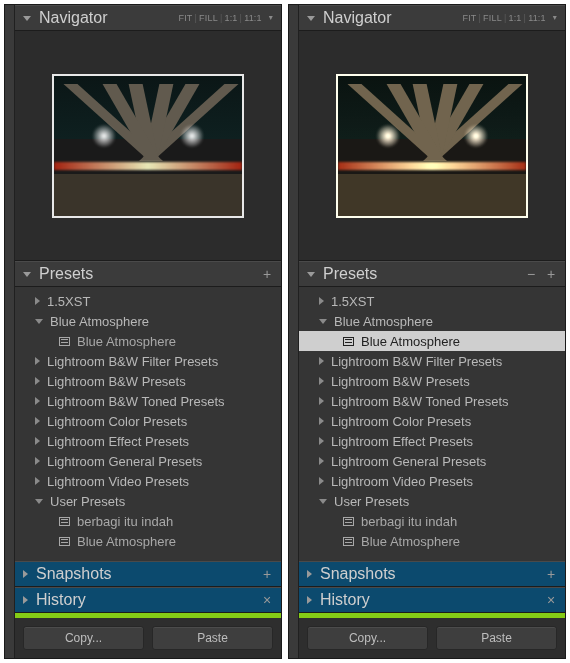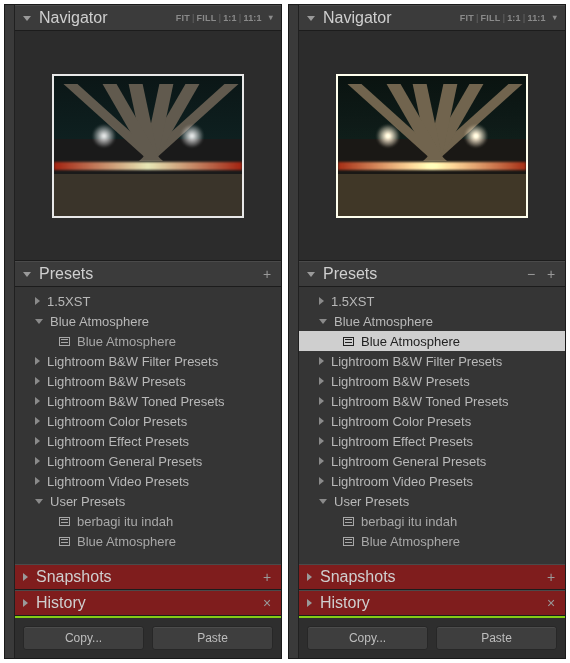--- a/index.html
+++ b/index.html
@@ -30,42 +30,42 @@
 
   .section-header {
     display: flex;
     align-items: center;
     padding: 4px 8px;
     background: #3b3b3b;
     border-top: 1px solid #4a4a4a;
     border-bottom: 1px solid #1c1c1c;
     height: 26px;
   }
-  .section-header.sub { background: #7f1d1d; justify-content: space-between; }
+  .section-header.sub { background: #0c4a6e; justify-content: space-between; }
   .disclosure {
     width: 0; height: 0;
     margin-right: 8px;
     border-top: 5px solid #9a9a9a;
     border-left: 4px solid transparent;
     border-right: 4px solid transparent;
     display: inline-block;
   }
   .disclosure.right {
     border-left: 5px solid #9a9a9a;
     border-top: 4px solid transparent;
     border-bottom: 4px solid transparent;
     border-right: none;
   }
   .section-title {
     font-size: 16px;
     color: #cfcfcf;
     font-weight: 300;
     flex: 1;
   }
-  .nav-btns { display: flex; gap: 4px; font-size: 9px; color: #8a8a8a; letter-spacing: 0.2px; font-weight: bold; }
+  .nav-btns { display: flex; gap: 4px; font-size: 9px; color: #8a8a8a; letter-spacing: 0.2px; }
   .nav-btns span { cursor: pointer; }
   .nav-btns span.sep { color: #5a5a5a; margin: 0 -2px; }
   .hdr-icons { display: flex; align-items: center; gap: 8px; }
   .plus, .minus, .close {
     color: #9a9a9a; font-size: 14px; line-height: 1; cursor: pointer;
     width: 12px; text-align: center;
   }
 
   .navigator-body {
     flex: 0 0 230px;
@@ -101,21 +101,21 @@
   .tri.down { border-top: 5px solid #8a8a8a; border-left: 4px solid transparent; border-right: 4px solid transparent; }
   .preset-icon {
     width: 11px; height: 9px; border: 1px solid currentColor; margin-right: 7px;
     display: inline-flex; flex-direction: column; justify-content: space-around;
     padding: 1px;
   }
   .preset-icon::before, .preset-icon::after { content: ''; height: 1px; background: currentColor; }
 
   .footer-btns {
     display: flex; gap: 8px; padding: 8px;
-    background: #2e2e2e; border-top: 2px solid #84cc16;
+    background: #2e2e2e; border-top: 5px solid #84cc16;
   }
   .btn {
     flex: 1; height: 24px;
     background: #3e3e3e; border: 1px solid #272727; border-radius: 3px;
     color: #bdbdbd; font-size: 12px;
     display: flex; align-items: center; justify-content: center;
     cursor: pointer;
     box-shadow: inset 0 1px 0 #4c4c4c;
   }
 </style>

